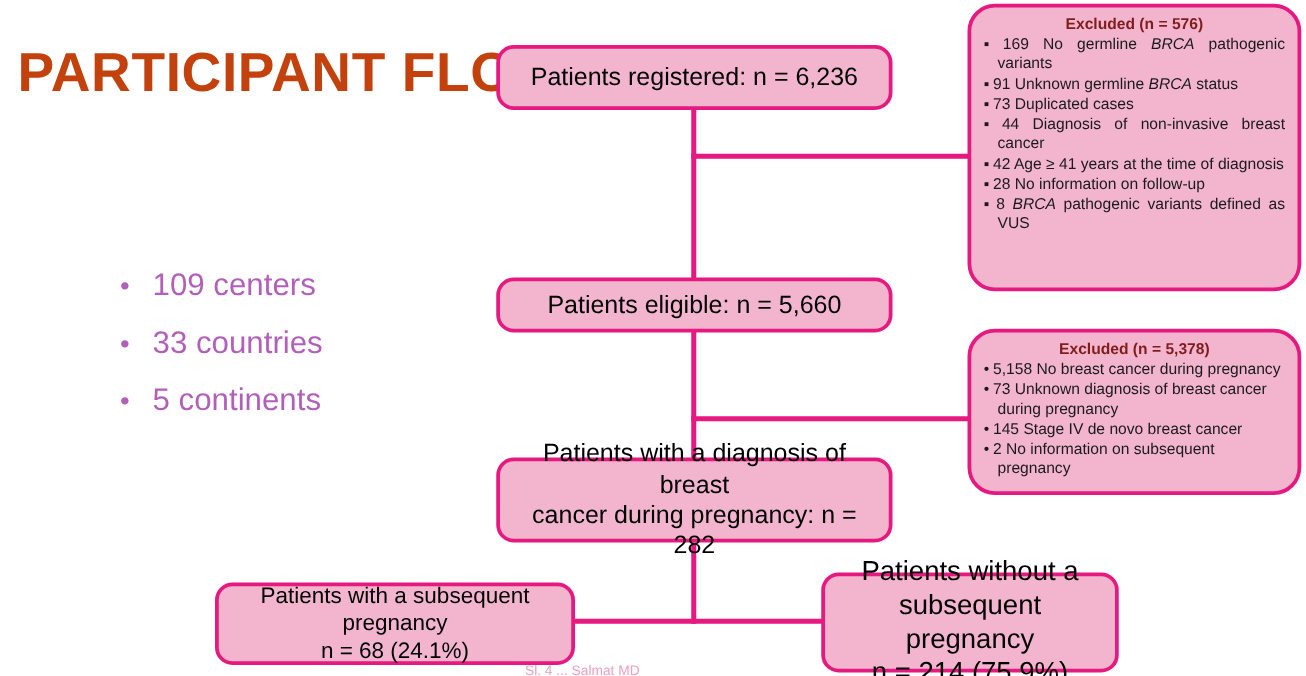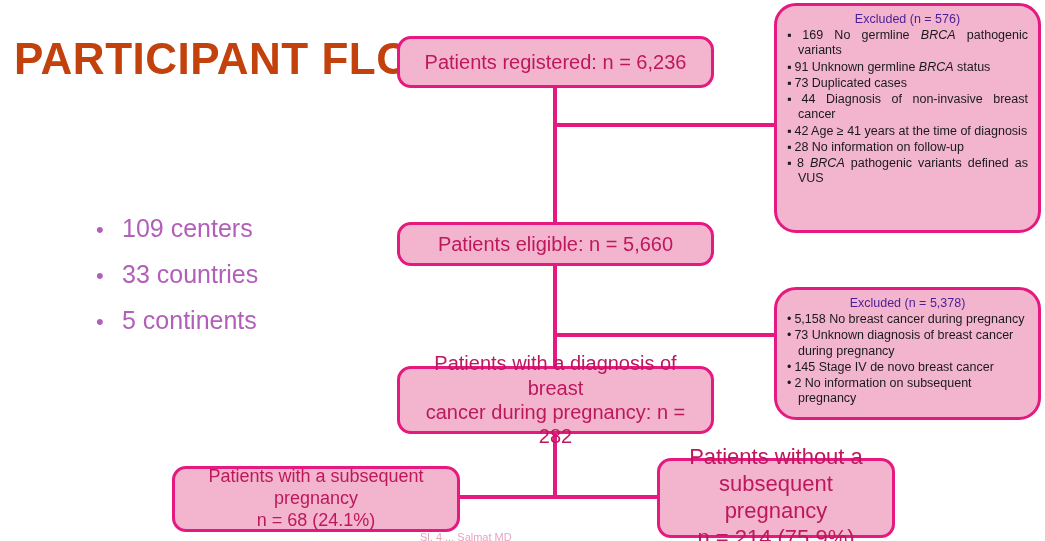--- a/index.html
+++ b/index.html
@@ -66,34 +66,35 @@
     background: #f2b5cd;
     border: 3px solid #e5197f;
     border-radius: 14px;
     box-sizing: border-box;
   }
   .flow-box {
     display: flex;
     align-items: center;
     justify-content: center;
     text-align: center;
-    color: #be185d;
+    color: #000000;
     font-size: 20px;
     line-height: 1.22;
     padding: 4px 10px;
   }
   .excl-box {
     border-radius: 22px;
     padding: 6px 10px 8px 10px;
   }
   .excl-title {
     text-align: center;
     font-size: 12.5px;
-    color: #4c1d95;
+    color: #7f1d1d;
     margin-bottom: 2px;
+    font-weight: bold;
   }
   .excl-list {
     margin: 0;
     padding: 0;
     list-style: none;
   }
   .excl-list li {
     font-size: 12.5px;
     color: #1a1a1a;
     line-height: 1.22;
@@ -204,21 +205,21 @@
       </li>
       <li>
         <span class="bul">▪</span>28 No information on follow-up
       </li>
       <li>
         <span class="bul">▪</span>8 <i>BRCA</i> pathogenic variants defined as VUS
       </li>
     </ul>
   </div>
 
-  <div class="box excl-box" style="left:774px; top:263px; width:267px; height:133px;margin-top:24px;">
+  <div class="box excl-box" style="left:774px; top:263px; width:267px; height:133px;">
     <div class="excl-title">Excluded (n = 5,378)</div>
     <ul class="excl-list hang">
       <li>
         <span class="bul">•</span>5,158 No breast cancer during pregnancy
       </li>
       <li>
         <span class="bul">•</span>73 Unknown diagnosis of breast cancer during pregnancy
       </li>
       <li>
         <span class="bul">•</span>145 Stage IV de novo breast cancer

